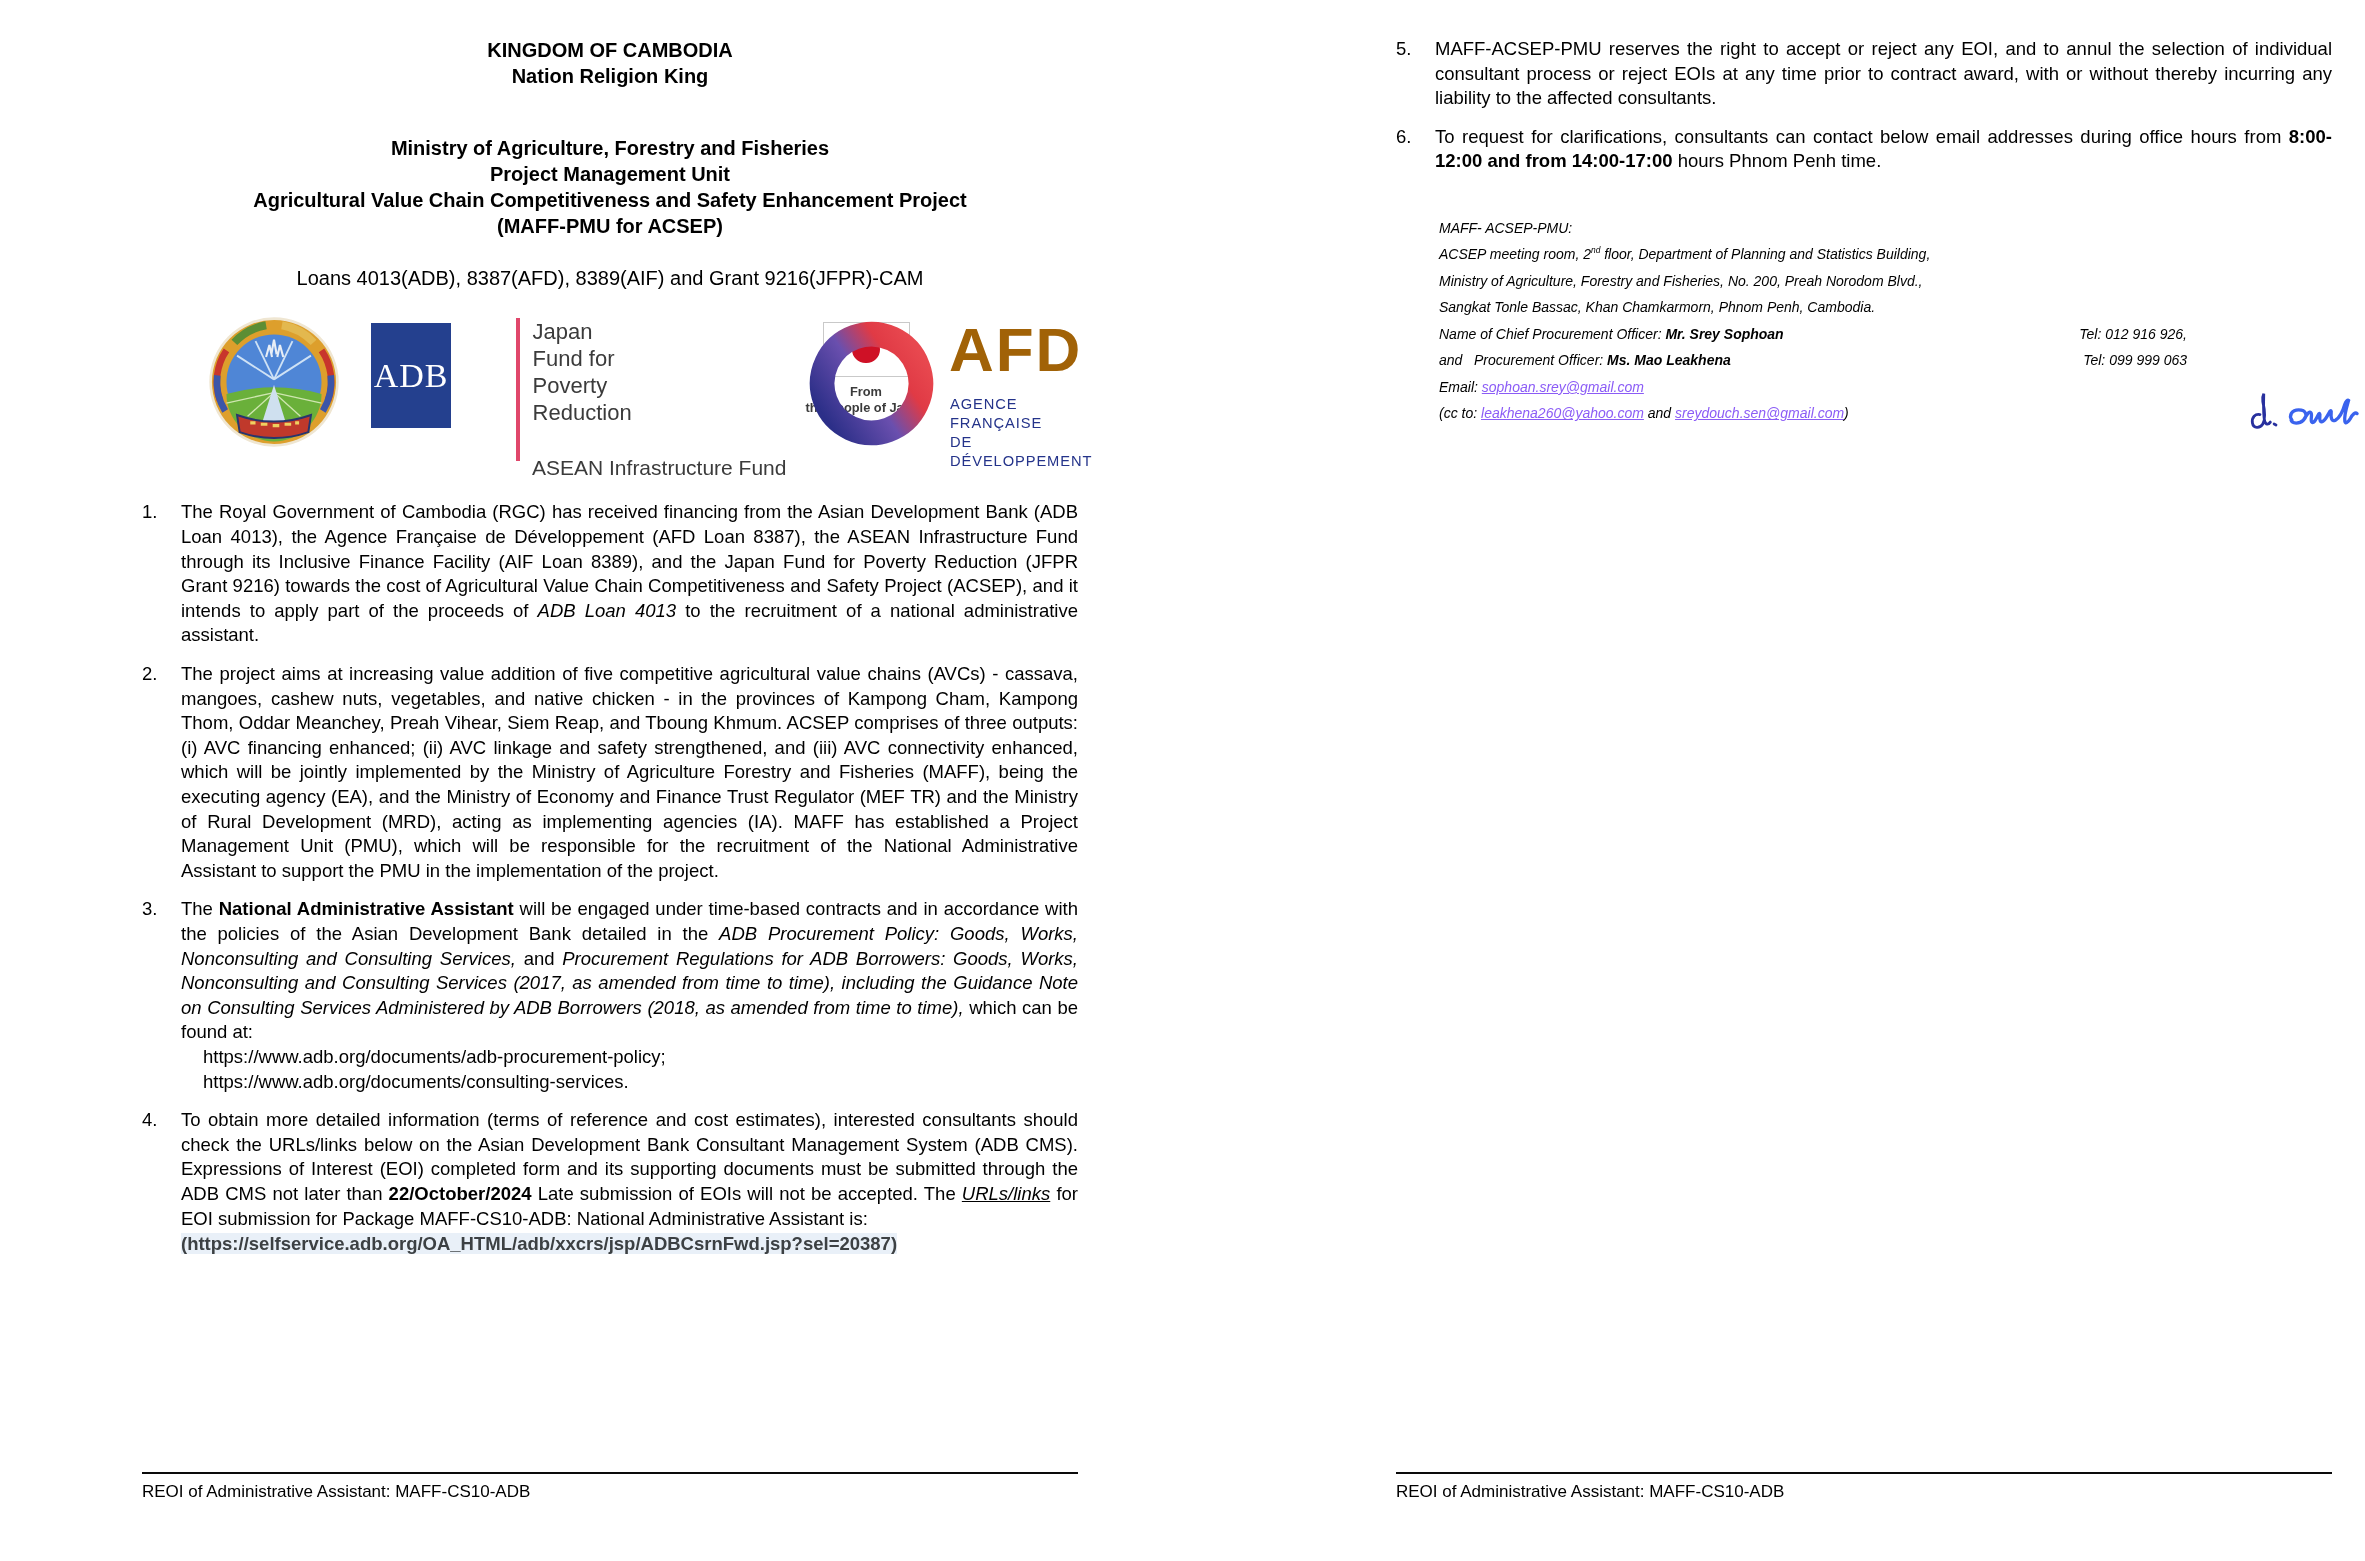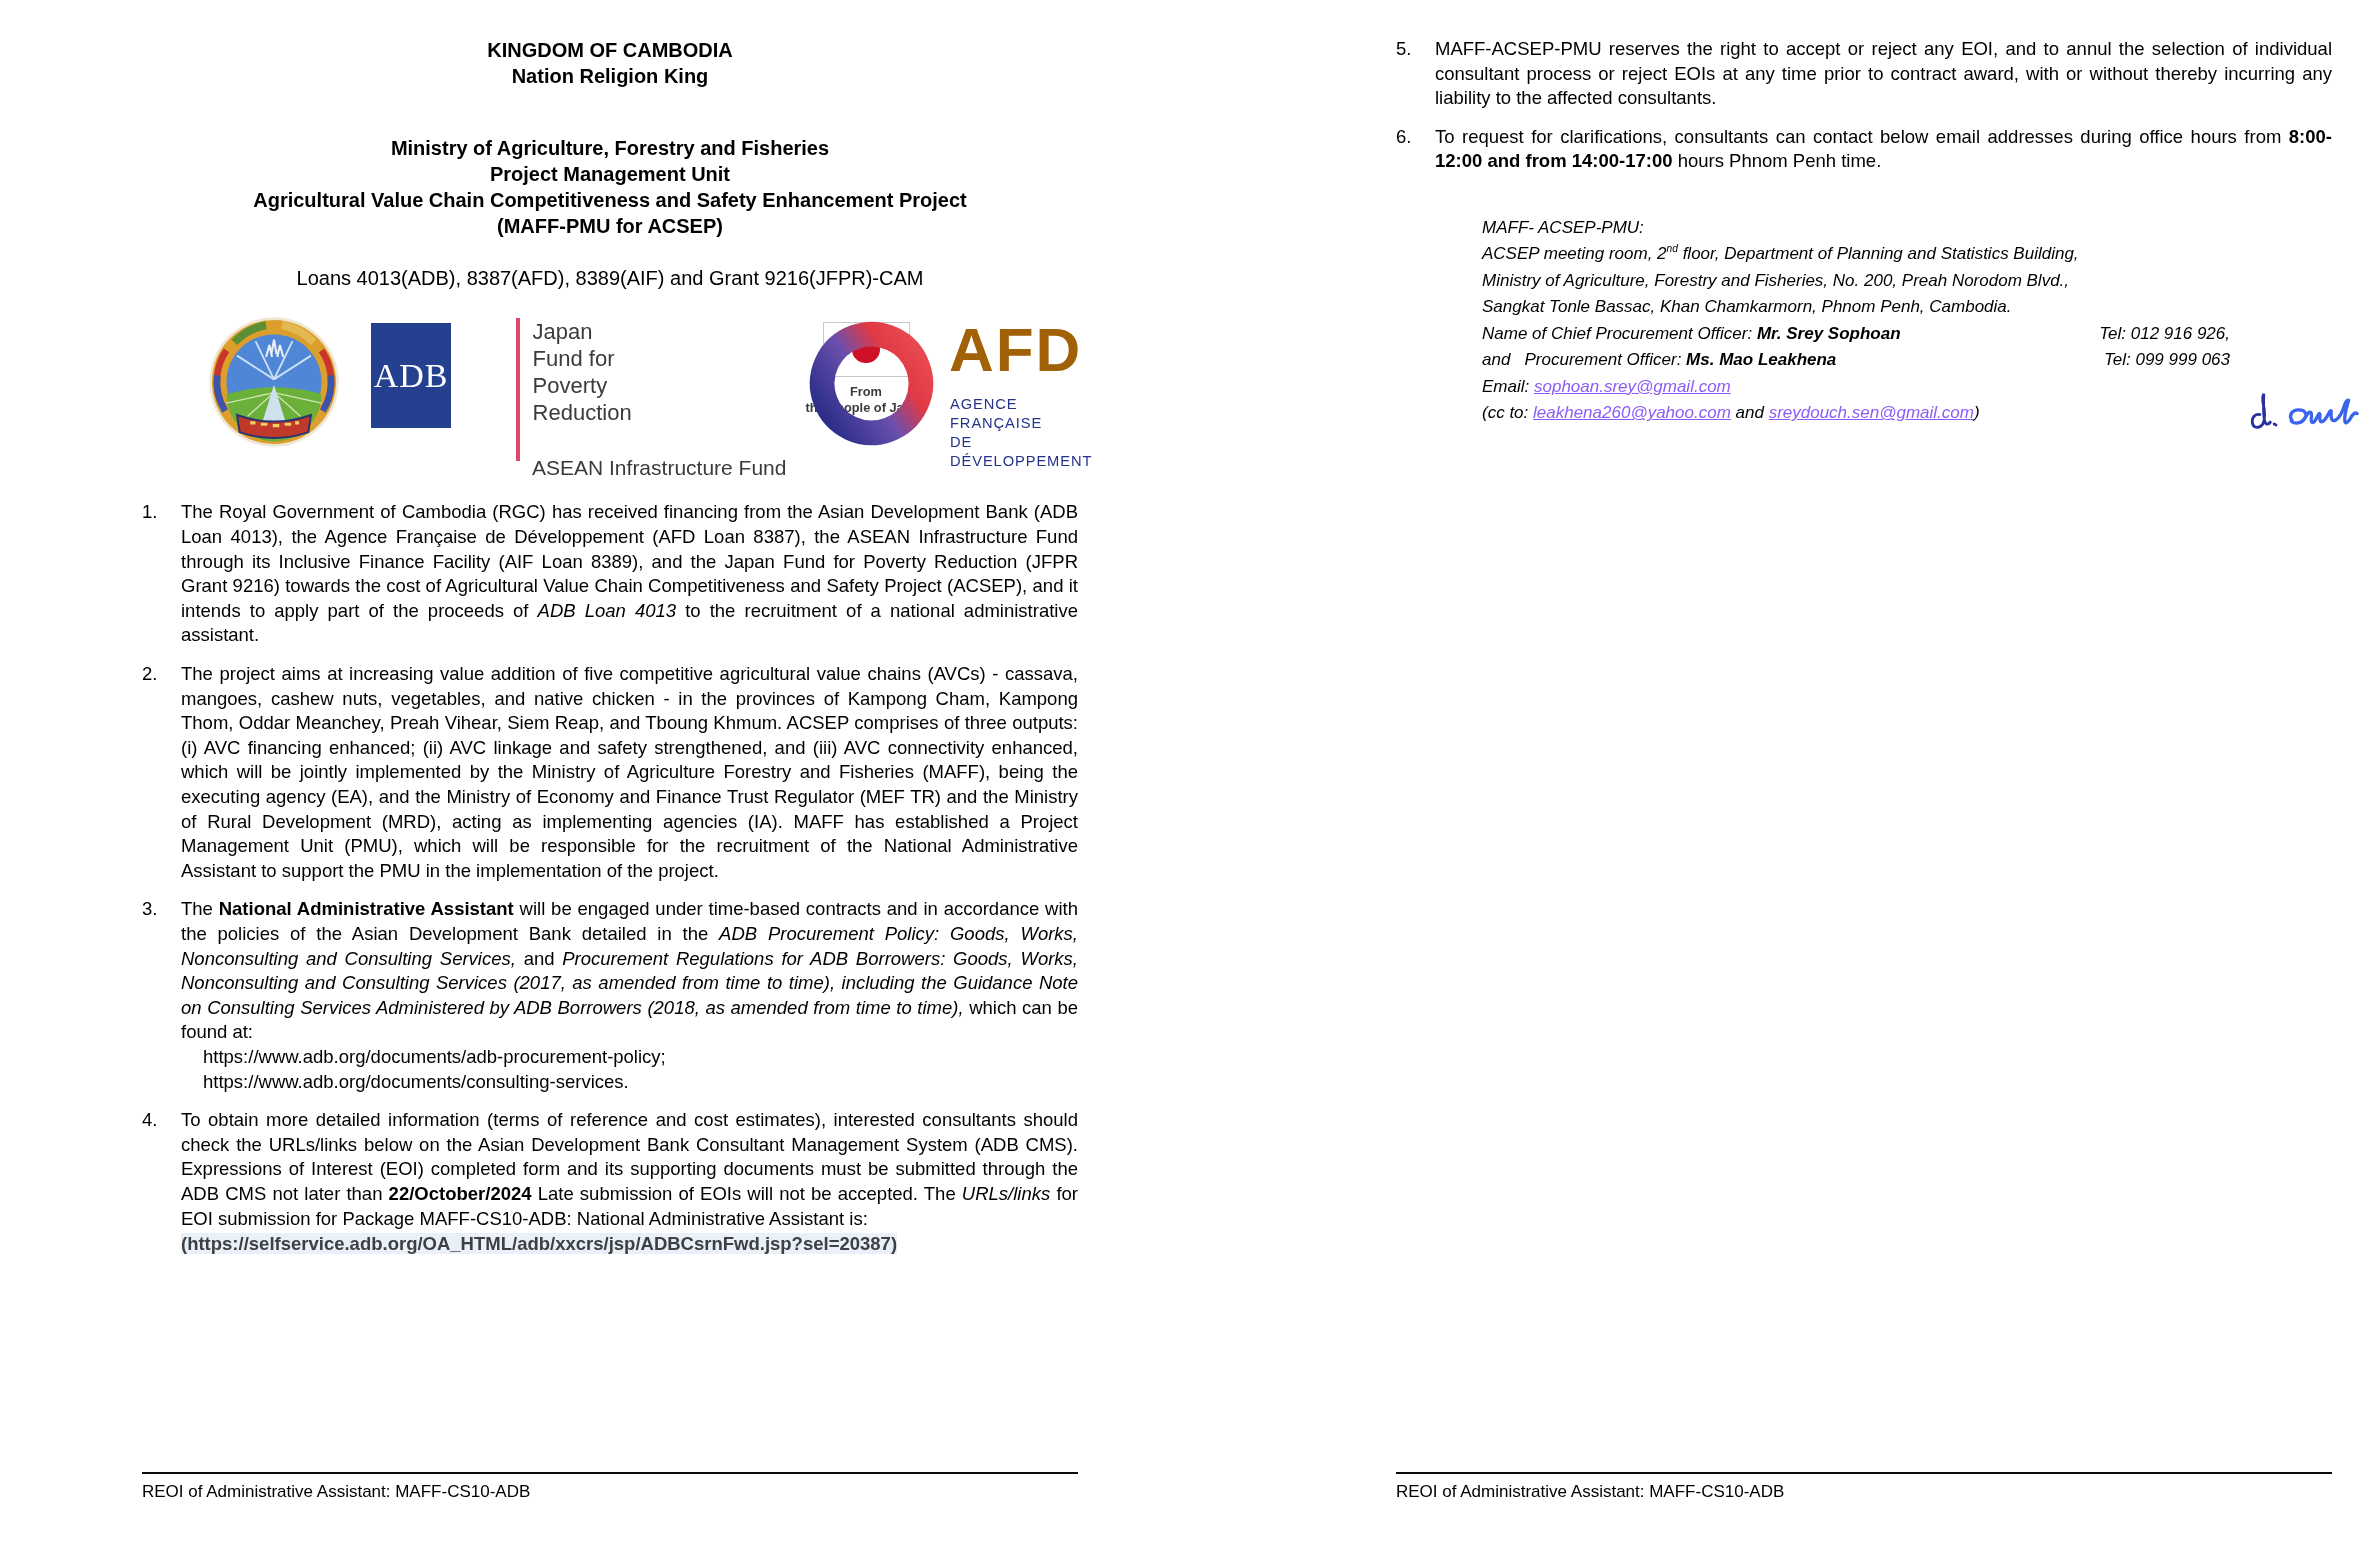--- a/index.html
+++ b/index.html
@@ -37,24 +37,24 @@
   .title-line{font-weight:bold;font-size:20px;line-height:26px;}
 
   .list{margin-top:23px;}
   .item{display:flex;margin-bottom:14px;font-size:18.5px;line-height:24.6px;}
   .num{width:39px;flex:none;}
   .body-txt{flex:1;text-align:justify;}
   .urls div{text-align:left;margin-left:22px;}
   .url-line{text-align:left;margin-top:0.9px;}
   .hl{background:#e9f0f8;font-weight:bold;color:#3c4043;}
   i.it{font-style:italic;}
-  .itu{font-style:italic;margin-top:24px;}
+  .itu{font-style:italic;text-decoration:underline;margin-top:24px;}
   b{font-weight:bold;}
 
-  .contact{margin-left:86px;margin-top:41px;font-style:italic;font-size:17px;line-height:26.5px;width:748px;}
+  .contact{margin-left:43px;margin-top:41px;font-style:italic;font-size:14px;line-height:26.5px;width:748px;}
   .contact-line{white-space:pre-wrap;}
   .officer{display:flex;}
   .tel{margin-left:auto;white-space:pre;}
   sup{font-size:60%;line-height:0;}
   .link{color:#8b5cf6;}
 
   .footer{position:absolute;top:1472px;width:936px;border-top:2.4px solid #0a0a0a;padding-top:7.6px;
           font-size:17px;}
   .footer-left{left:142px;}
   .footer-right{left:1396px;}

